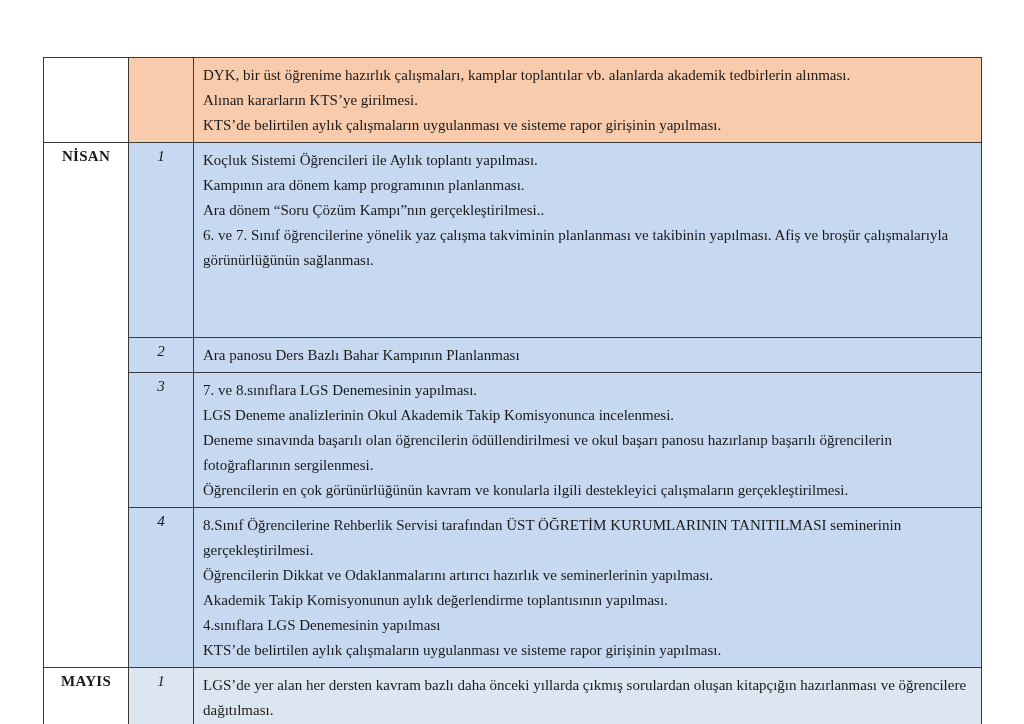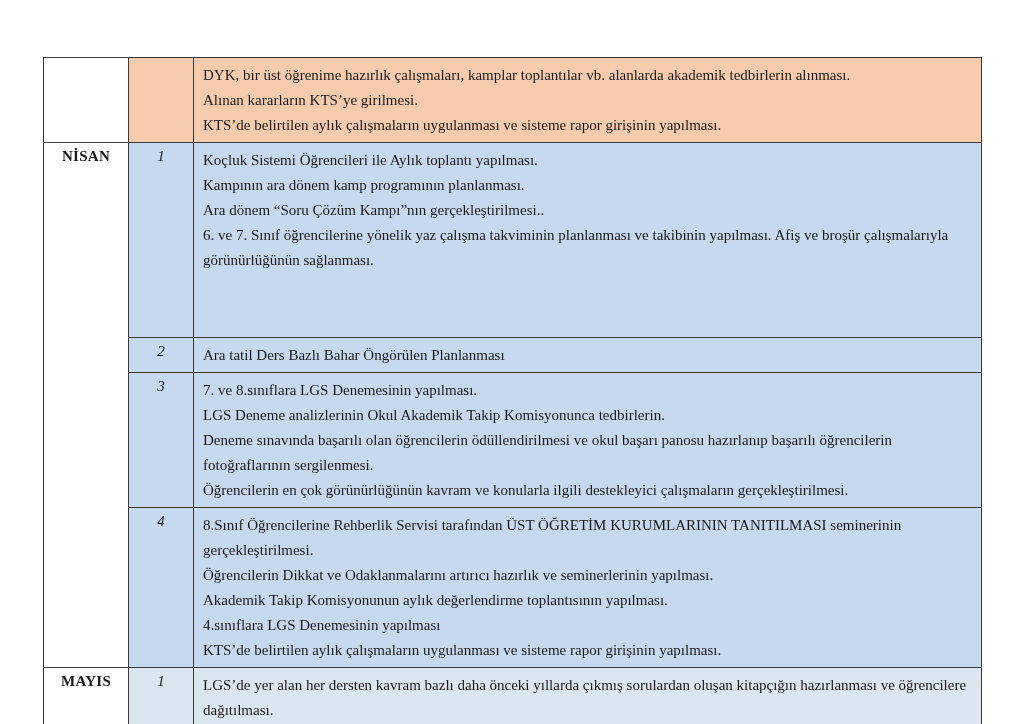--- a/index.html
+++ b/index.html
@@ -92,29 +92,29 @@
           <p>Koçluk Sistemi Öğrencileri ile Aylık toplantı yapılması.</p>
           <p>Kampının ara dönem kamp programının planlanması.</p>
           <p>Ara dönem “Soru Çözüm Kampı”nın gerçekleştirilmesi..</p>
           <p>6. ve 7. Sınıf öğrencilerine yönelik yaz çalışma takviminin planlanması ve takibinin yapılması. Afiş ve broşür çalışmalarıyla görünürlüğünün sağlanması.</p>
         </td>
       </tr>
 
       <tr class="row-c">
         <td class="num-cell bg-blue">2</td>
         <td class="content-cell bg-blue">
-          <p>Ara tatil Ders Bazlı Bahar Öngörülen Planlanması</p>
+          <p>Ara panosu Ders Bazlı Bahar Kampının Planlanması</p>
         </td>
       </tr>
 
       <tr class="row-d">
         <td class="num-cell bg-blue">3</td>
         <td class="content-cell bg-blue">
           <p>7. ve 8.sınıflara LGS Denemesinin yapılması.</p>
-          <p>LGS Deneme analizlerinin Okul Akademik Takip Komisyonunca tedbirlerin.</p>
+          <p>LGS Deneme analizlerinin Okul Akademik Takip Komisyonunca incelenmesi.</p>
           <p>Deneme sınavında başarılı olan öğrencilerin ödüllendirilmesi ve okul başarı panosu hazırlanıp başarılı öğrencilerin fotoğraflarının sergilenmesi.</p>
           <p>Öğrencilerin en çok görünürlüğünün kavram ve konularla ilgili destekleyici çalışmaların gerçekleştirilmesi.</p>
         </td>
       </tr>
 
       <tr class="row-e">
         <td class="num-cell bg-blue">4</td>
         <td class="content-cell bg-blue">
           <p>8.Sınıf Öğrencilerine Rehberlik Servisi tarafından ÜST ÖĞRETİM KURUMLARININ TANITILMASI seminerinin gerçekleştirilmesi.</p>
           <p>Öğrencilerin Dikkat ve Odaklanmalarını artırıcı hazırlık ve seminerlerinin yapılması.</p>

